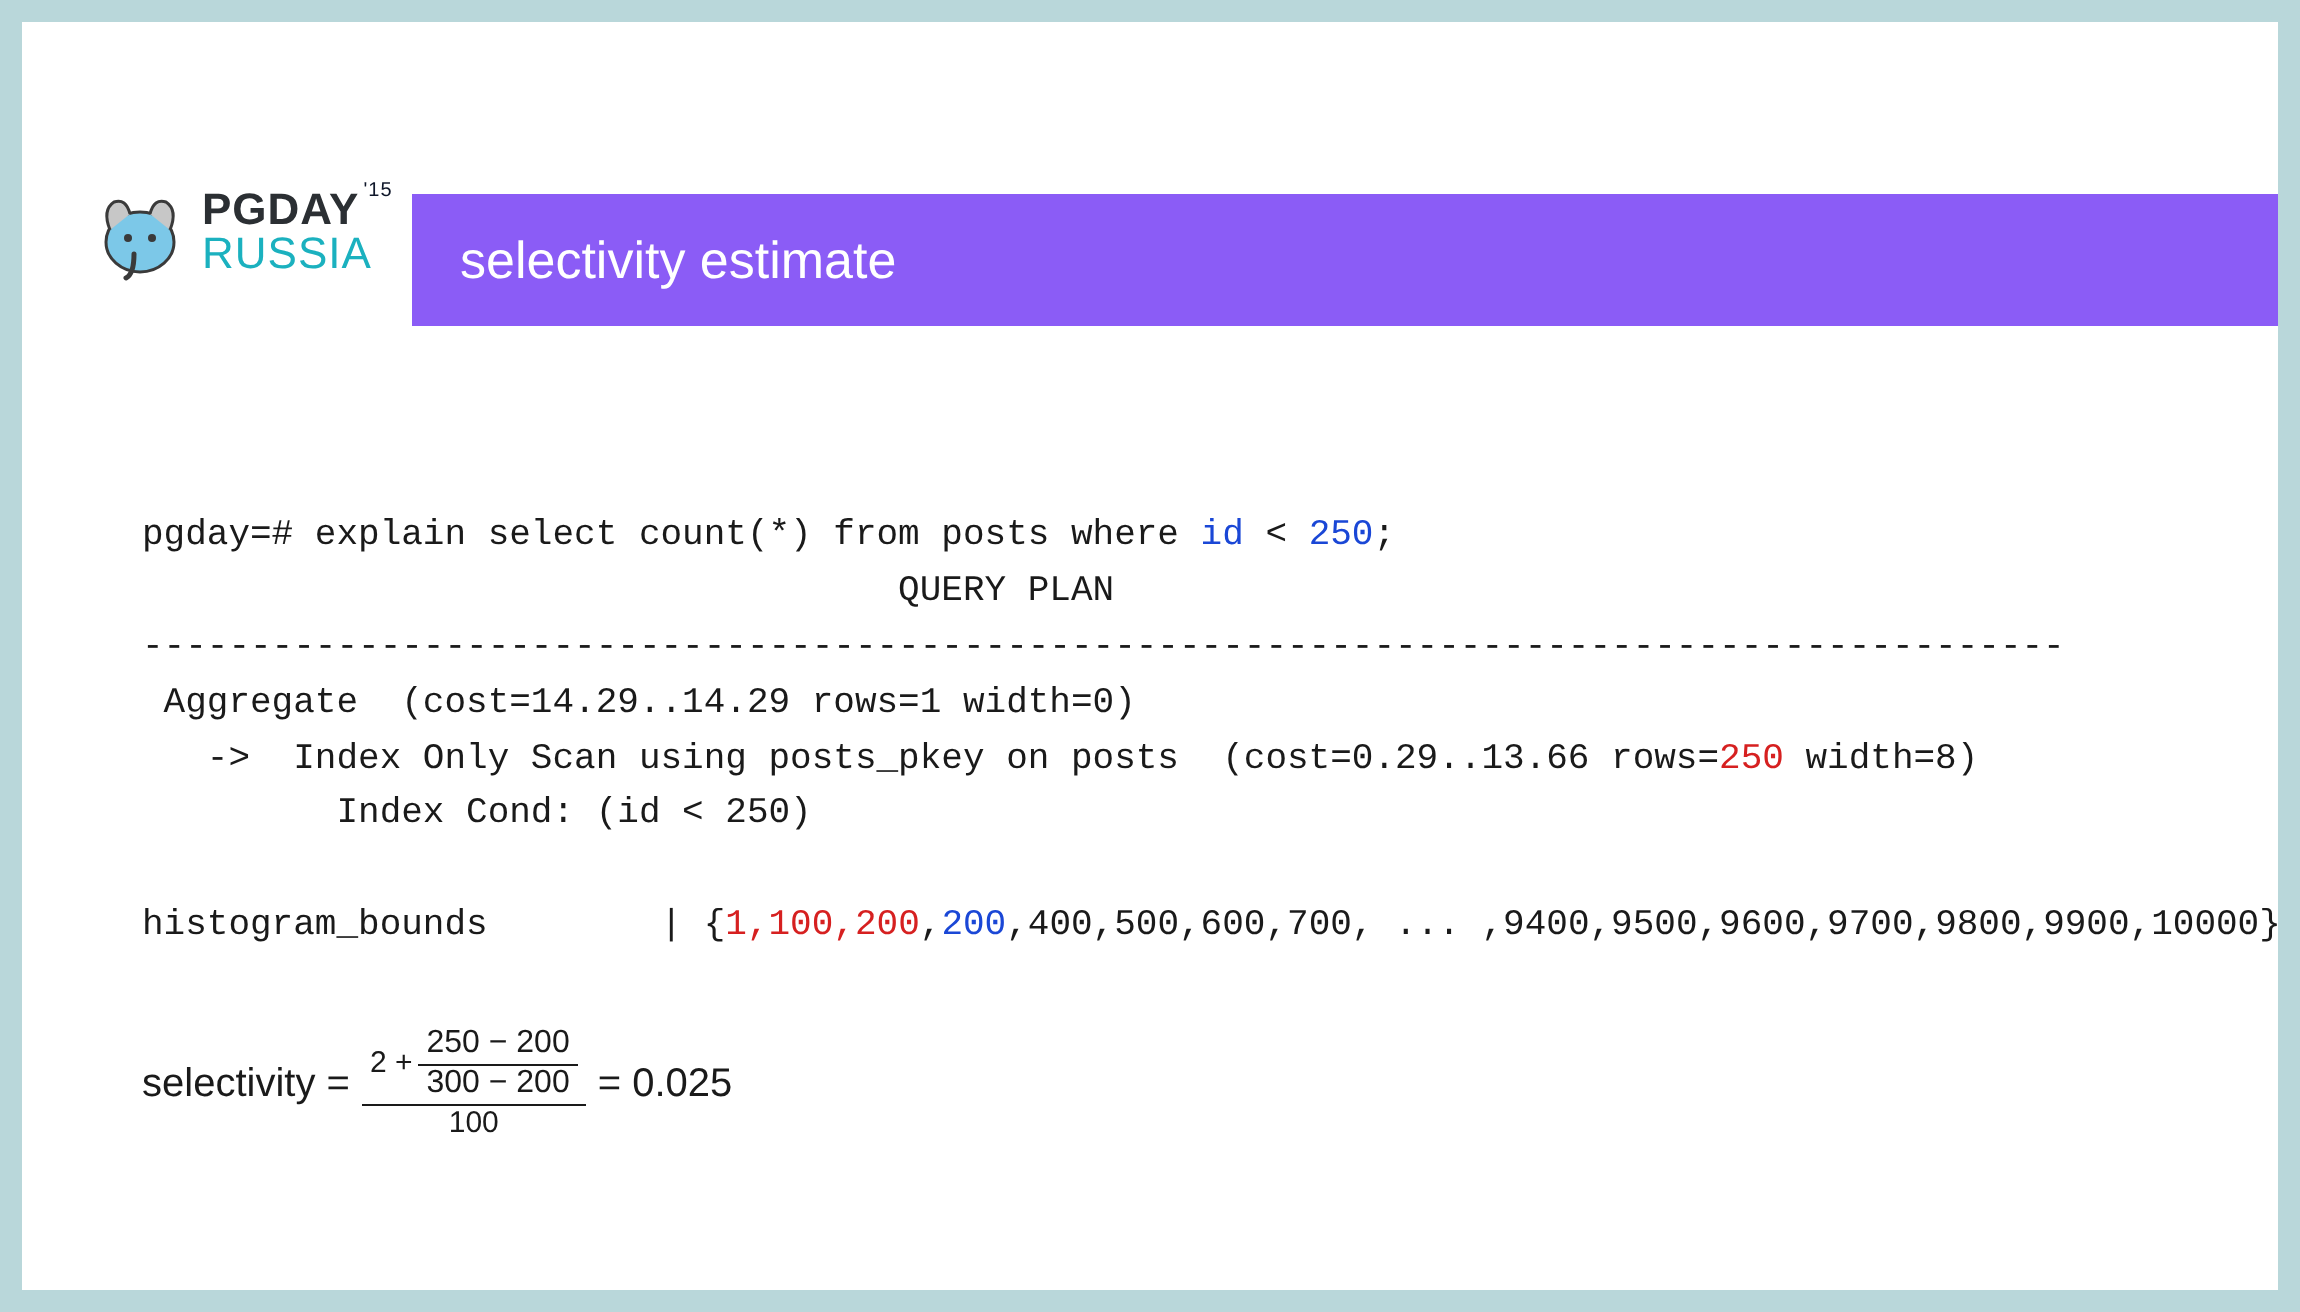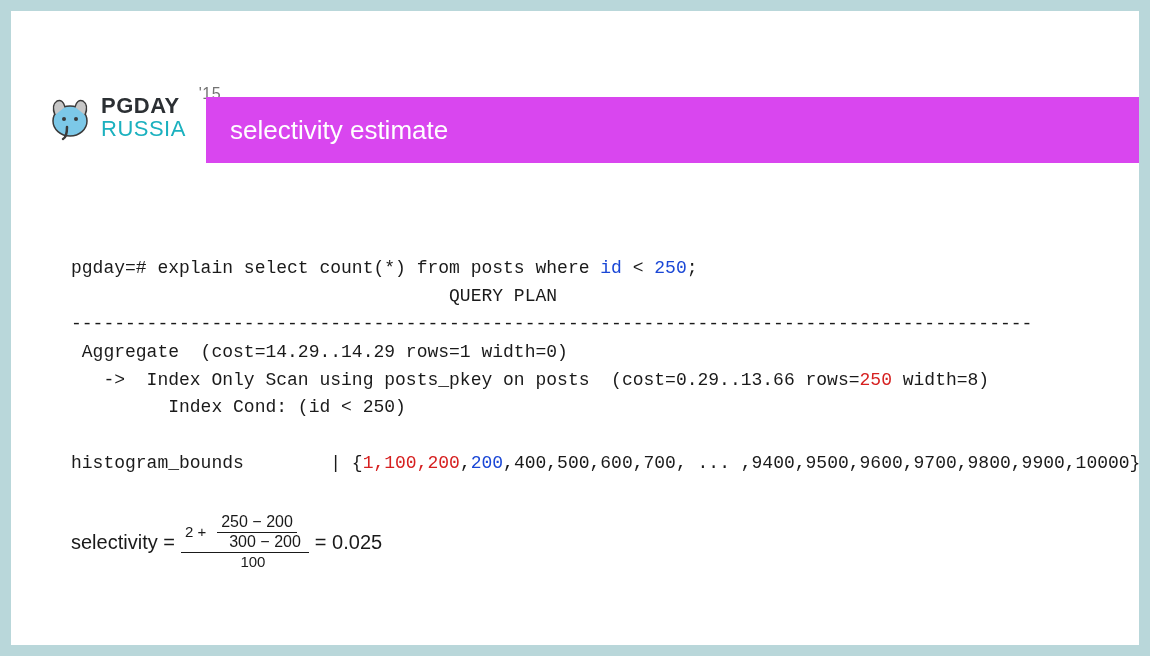--- a/index.html
+++ b/index.html
@@ -3,48 +3,48 @@
 <meta charset="utf-8">
 <style>
   * { margin: 0; padding: 0; box-sizing: border-box; }
   html, body { width: 1150px; height: 656px; overflow: hidden; font-family: Arial, Helvetica, sans-serif; }
   body { background: #b9d7da; display: flex; align-items: center; justify-content: center; }
   .slide {
     width: 1128px; height: 634px; background: #ffffff; position: relative;
   }
   .header-bar {
     position: absolute; left: 195px; right: 0; top: 86px; height: 66px;
-    background: #d946ef; display: flex; align-items: center; padding-left: 24px;
+    background: #8b5cf6; display: flex; align-items: center; padding-left: 24px;
   }
   .header-bar span { color: #ffffff; font-size: 26px; font-weight: 300; }
   .logo {
     position: absolute; left: 36px; top: 80px; display: flex; align-items: center; gap: 8px;
   }
   .logo-text { display: flex; flex-direction: column; line-height: 1; }
   .logo-row1 { font-size: 22px; font-weight: 700; color: #2b2f33; letter-spacing: 0.5px; }
-  .logo-row1 sup { font-size: 16px; color: #737373; font-weight: 400; margin-left: 19px; position: relative; top: -6px; }
+  .logo-row1 sup { font-size: 10px; color: #0f172a; font-weight: 400; margin-left: 2px; position: relative; top: -6px; }
   .logo-row2 { font-size: 22px; font-weight: 400; color: #1bb1bf; letter-spacing: 0.5px; }
 
   .content {
     position: absolute; left: 60px; right: 60px; top: 244px;
     font-family: "Courier New", monospace; font-size: 18px; line-height: 1.55;
     color: #1a1a1a; white-space: pre;
   }
   .kw-blue { color: #1a47d6; }
   .kw-red { color: #d62020; }
   .hb-high { color: #1a47d6; }
 
   .formula-block {
     position: absolute; left: 60px; top: 503px;
     font-family: Arial, sans-serif; font-size: 20px; color: #1a1a1a;
   }
   .formula-row { display: flex; align-items: center; gap: 6px; margin-bottom: 6px; }
   .frac { display: inline-flex; flex-direction: column; align-items: center; font-size: 15px; line-height: 1.1; }
   .frac .num { border-bottom: 1px solid #1a1a1a; padding: 0 4px 1px; }
-  .frac .den { padding: 1px 4px 0; margin-left: 16px; }
+  .frac .den { padding: 1px 4px 0; }
   .frac.small { font-size: 16px; line-height: 1.05; }
   .inner-top { display: flex; align-items: center; gap: 3px; }
 
   .footer {
     position: absolute; right: 24px; bottom: 18px;
     font-size: 26px; font-weight: 700; color: #4a4e52; letter-spacing: 0.2px;
   }
   .footer .teal { color: #1bb1bf; }
   .footer .light { color: #a4a9ad; font-weight: 700; }
 </style>

